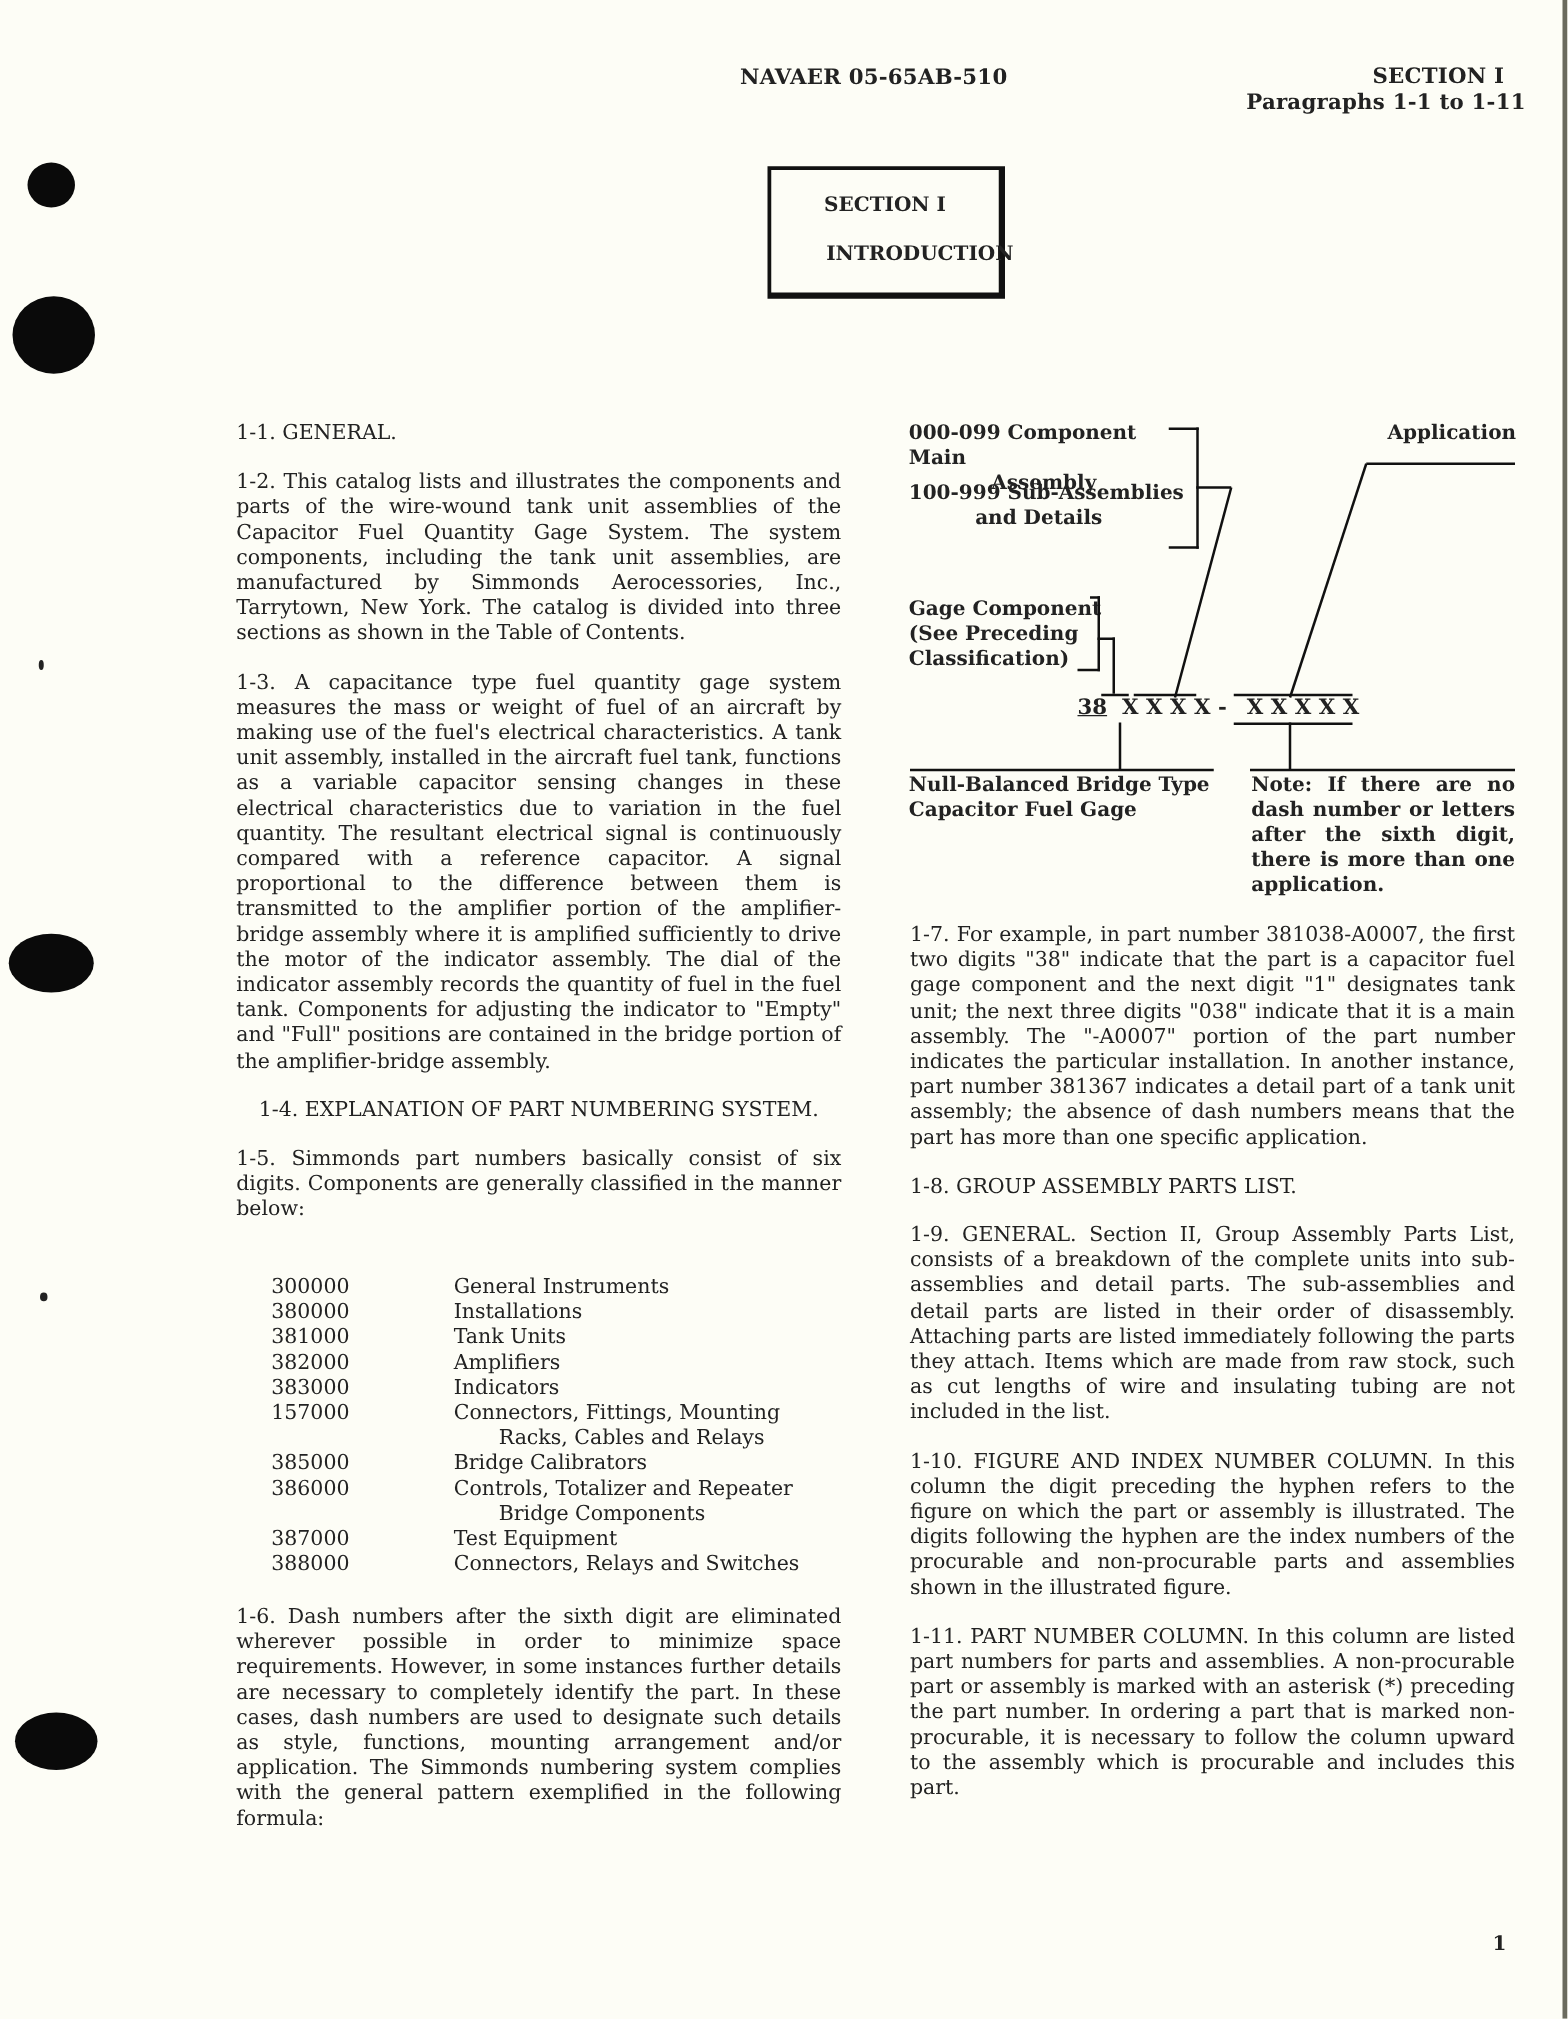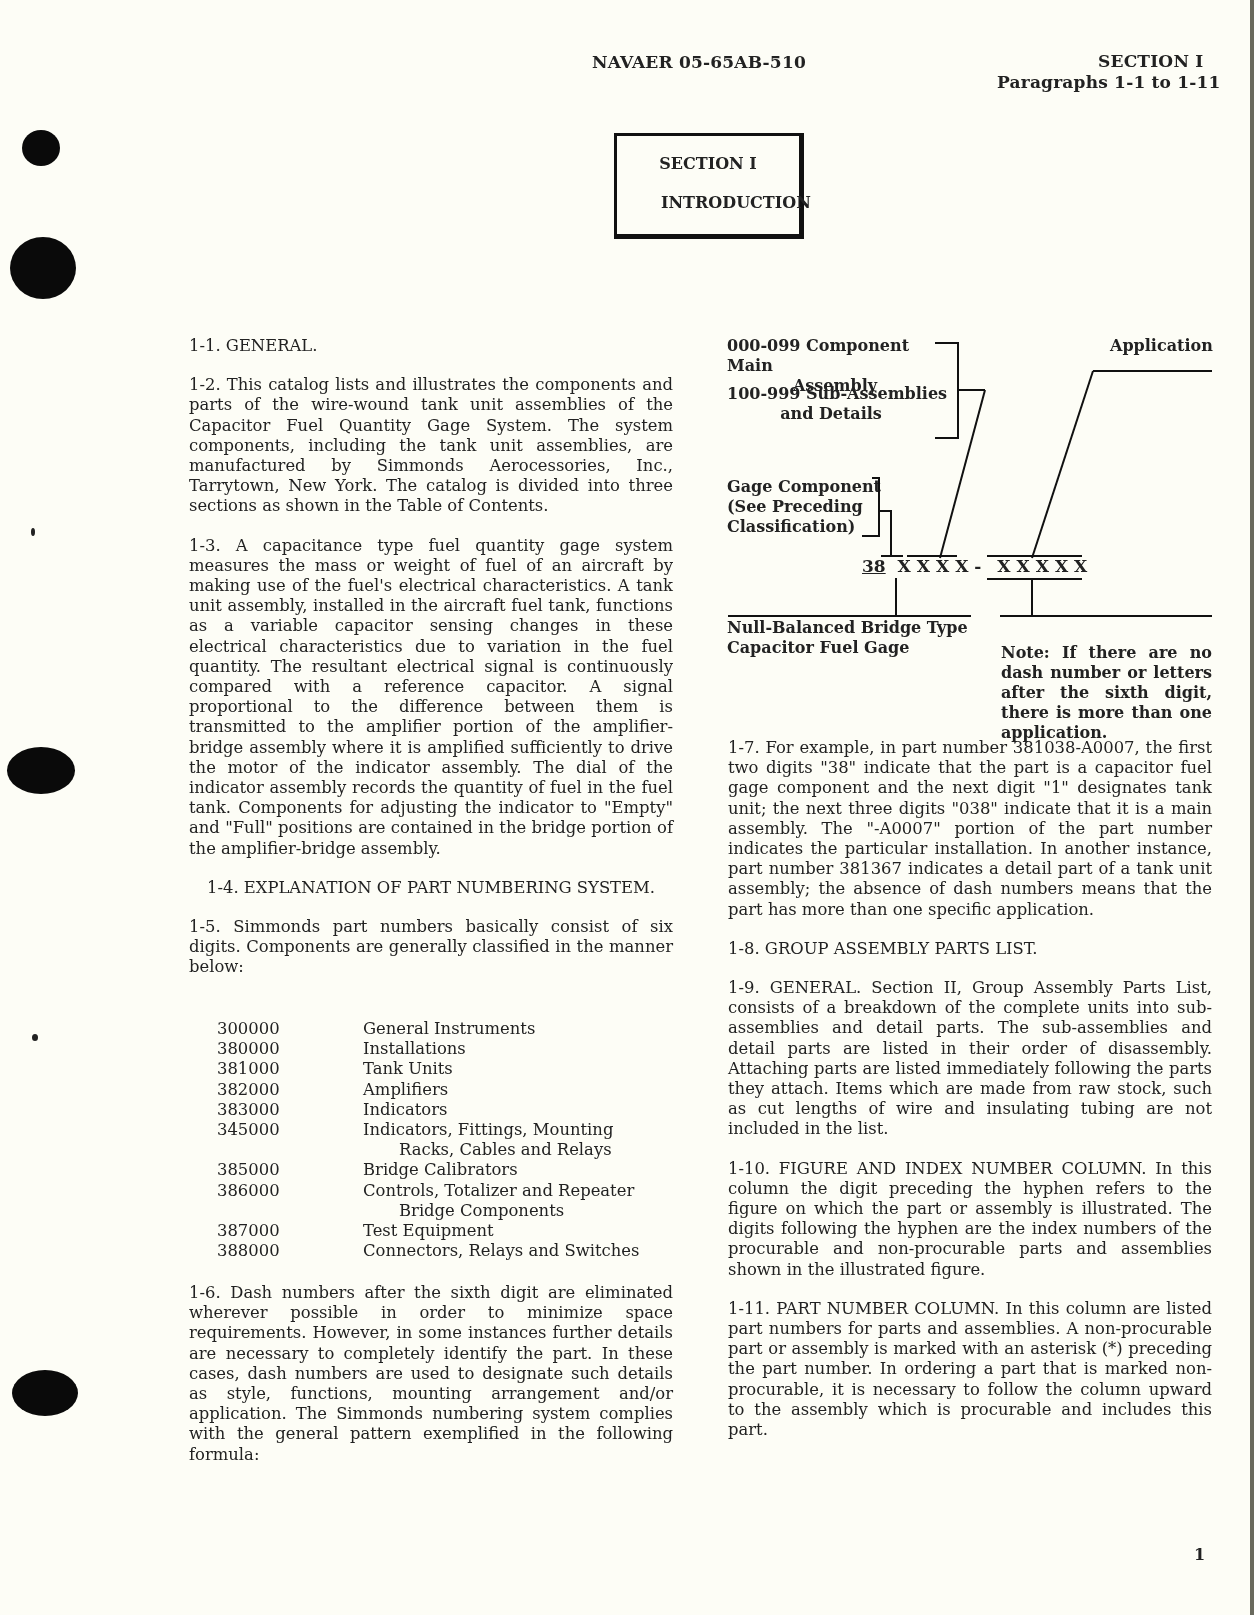--- a/index.html
+++ b/index.html
@@ -77,22 +77,22 @@
     </div>
   <div class="cls-row">
       <span class="cls-code">382000</span>
       <span class="cls-desc">Amplifiers</span>
     </div>
   <div class="cls-row">
       <span class="cls-code">383000</span>
       <span class="cls-desc">Indicators</span>
     </div>
   <div class="cls-row">
-      <span class="cls-code">345000</span>
-      <span class="cls-desc"><span>Indicators, Fittings, Mounting</span><span class="indent">Racks, Cables and Relays</span></span>
+      <span class="cls-code">157000</span>
+      <span class="cls-desc"><span>Connectors, Fittings, Mounting</span><span class="indent">Racks, Cables and Relays</span></span>
     </div>
   <div class="cls-row">
       <span class="cls-code">385000</span>
       <span class="cls-desc">Bridge Calibrators</span>
     </div>
   <div class="cls-row">
       <span class="cls-code">386000</span>
       <span class="cls-desc"><span>Controls, Totalizer and Repeater</span><span class="indent">Bridge Components</span></span>
     </div>
   <div class="cls-row">
@@ -154,21 +154,21 @@
   <div class="ln" style="left:987px;top:578px;width:95px;height:2px;"></div>
   <div class="ln" style="left:895px;top:578px;width:2px;height:38px;"></div>
   <div class="ln" style="left:1031px;top:578px;width:2px;height:38px;"></div>
   <div class="ln" style="left:728px;top:615px;width:243px;height:2px;"></div>
   <div class="ln" style="left:1000px;top:615px;width:212px;height:2px;"></div>
 
   <div class="lbl" style="left:727px;top:618px;width:250px;">
     <div>Null-Balanced Bridge Type</div>
     <div>Capacitor Fuel Gage</div>
   </div>
-  <div class="lbl" style="left:1001px;top:618px;width:211px;text-align:justify;margin-top:25px;">Note:  If there are no dash number or letters after the sixth digit, there is more than one application.</div>
+  <div class="lbl" style="left:1001px;top:618px;width:211px;text-align:justify;">Note:  If there are no dash number or letters after the sixth digit, there is more than one application.</div>
 </div>
 
 <div class="col" style="left:728px;top:738px;width:484px;">
   <p>1-7.  For example, in part number 381038-A0007, the first two digits "38" indicate that the part is a capacitor fuel gage component and the next digit "1" designates tank unit; the next three digits "038" indicate that it is a main assembly.  The "-A0007" portion of the part number indicates the particular installation. In another instance, part number 381367 indicates a detail part of a tank unit assembly; the absence of dash numbers means that the part has more than one specific application.</p>
   <p class="head">1-8.  GROUP ASSEMBLY PARTS LIST.</p>
   <p>1-9.  GENERAL.   Section II, Group Assembly Parts List, consists of a breakdown of the complete units into sub-assemblies and detail parts.  The sub-assemblies and detail parts are listed in their order of disassembly.  Attaching parts are listed immediately following the parts they attach.  Items which are made from raw stock, such as cut lengths of wire and insulating tubing are not included in the list.</p>
   <p>1-10.  FIGURE AND INDEX NUMBER COLUMN.  In this column the digit preceding the hyphen refers to the figure on which the part or assembly is illustrated. The digits following the hyphen are the index numbers of the procurable and non-procurable parts and assemblies shown in the illustrated figure.</p>
   <p>1-11.  PART NUMBER COLUMN.  In this column are listed part numbers for parts and assemblies.  A non-procurable part or assembly is marked with an asterisk (*) preceding the part number.  In ordering a part that is marked non-procurable, it is necessary to follow the column upward to the assembly which is procurable and includes this part.</p>
 </div>
 

